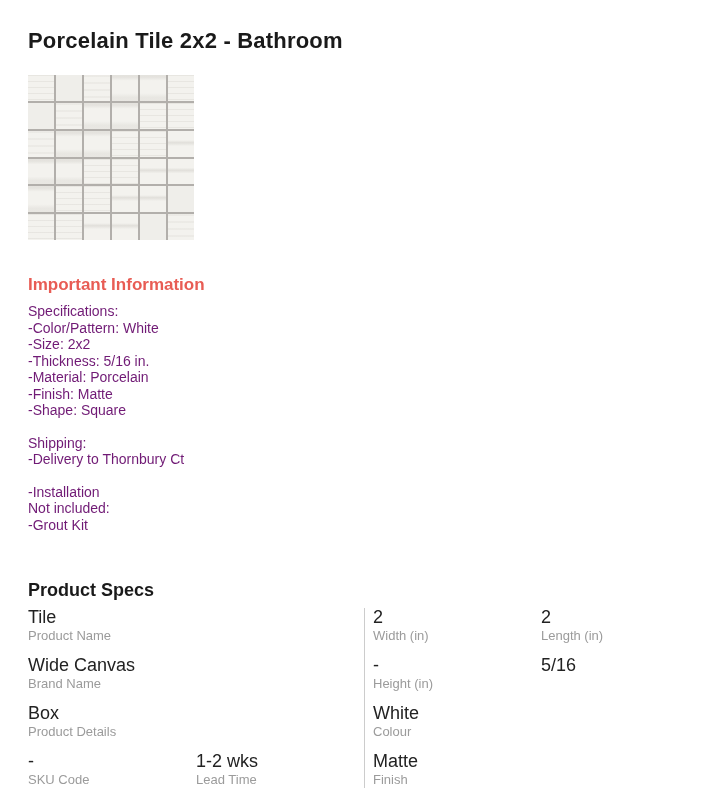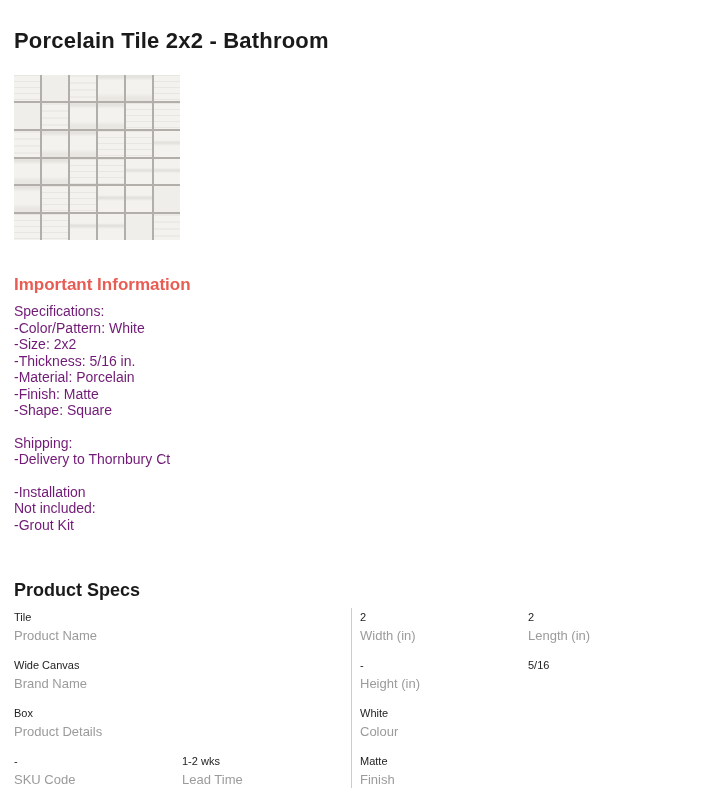--- a/index.html
+++ b/index.html
@@ -6,21 +6,21 @@
   html, body { background: #ffffff; }
   body {
     font-family: "Liberation Sans", "DejaVu Sans", sans-serif;
     color: #1f1f1f;
   }
   .page {
     position: relative;
     width: 710px;
     height: 788px;
     background: #ffffff;
-    padding: 0 14px;
+    padding: 0 28px;
     overflow: hidden;
   }
   .page-title {
     margin-top: 28px;
     font-size: 22px;
     font-weight: bold;
     color: #1a1a1a;
     letter-spacing: 0.2px;
   }
   
@@ -82,21 +82,21 @@
   }
   .specs-col-left { width: 350px; }
   .specs-col-right {
     flex: 1;
     border-left: 1px solid #cccccc;
     padding-left: 8px;
   }
   .spec-row { display: flex; margin-bottom: 13px; }
   .spec-cell { width: 168px; }
   .spec-value {
-    font-size: 11px;
+    font-size: 18px;
     line-height: 18px;
     color: #222222;
   }
   .spec-label {
     font-size: 13px;
     line-height: 15px;
     color: #9b9b9b;
     margin-top: 2px;
   }
 </style>

